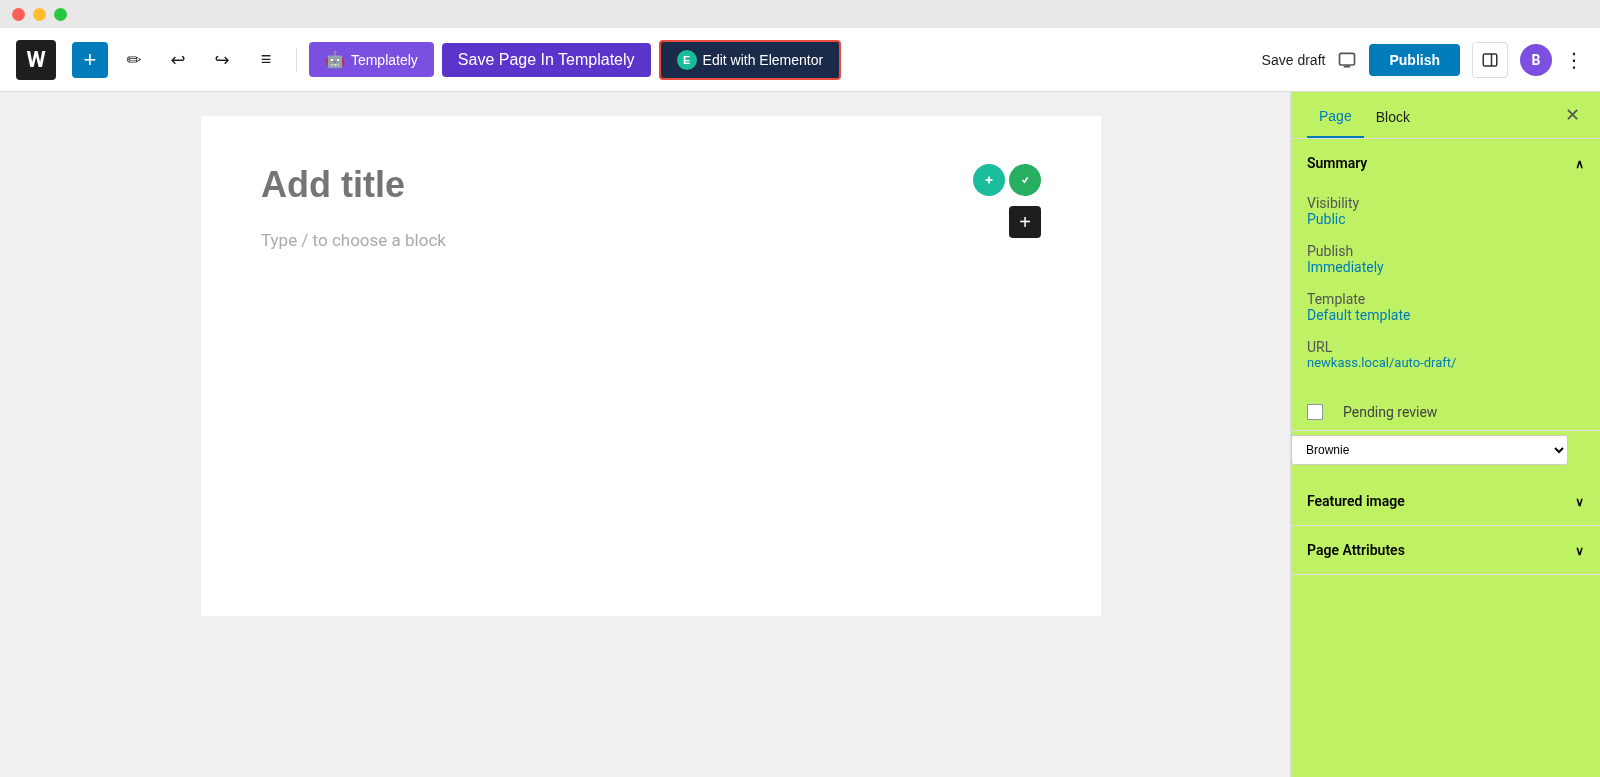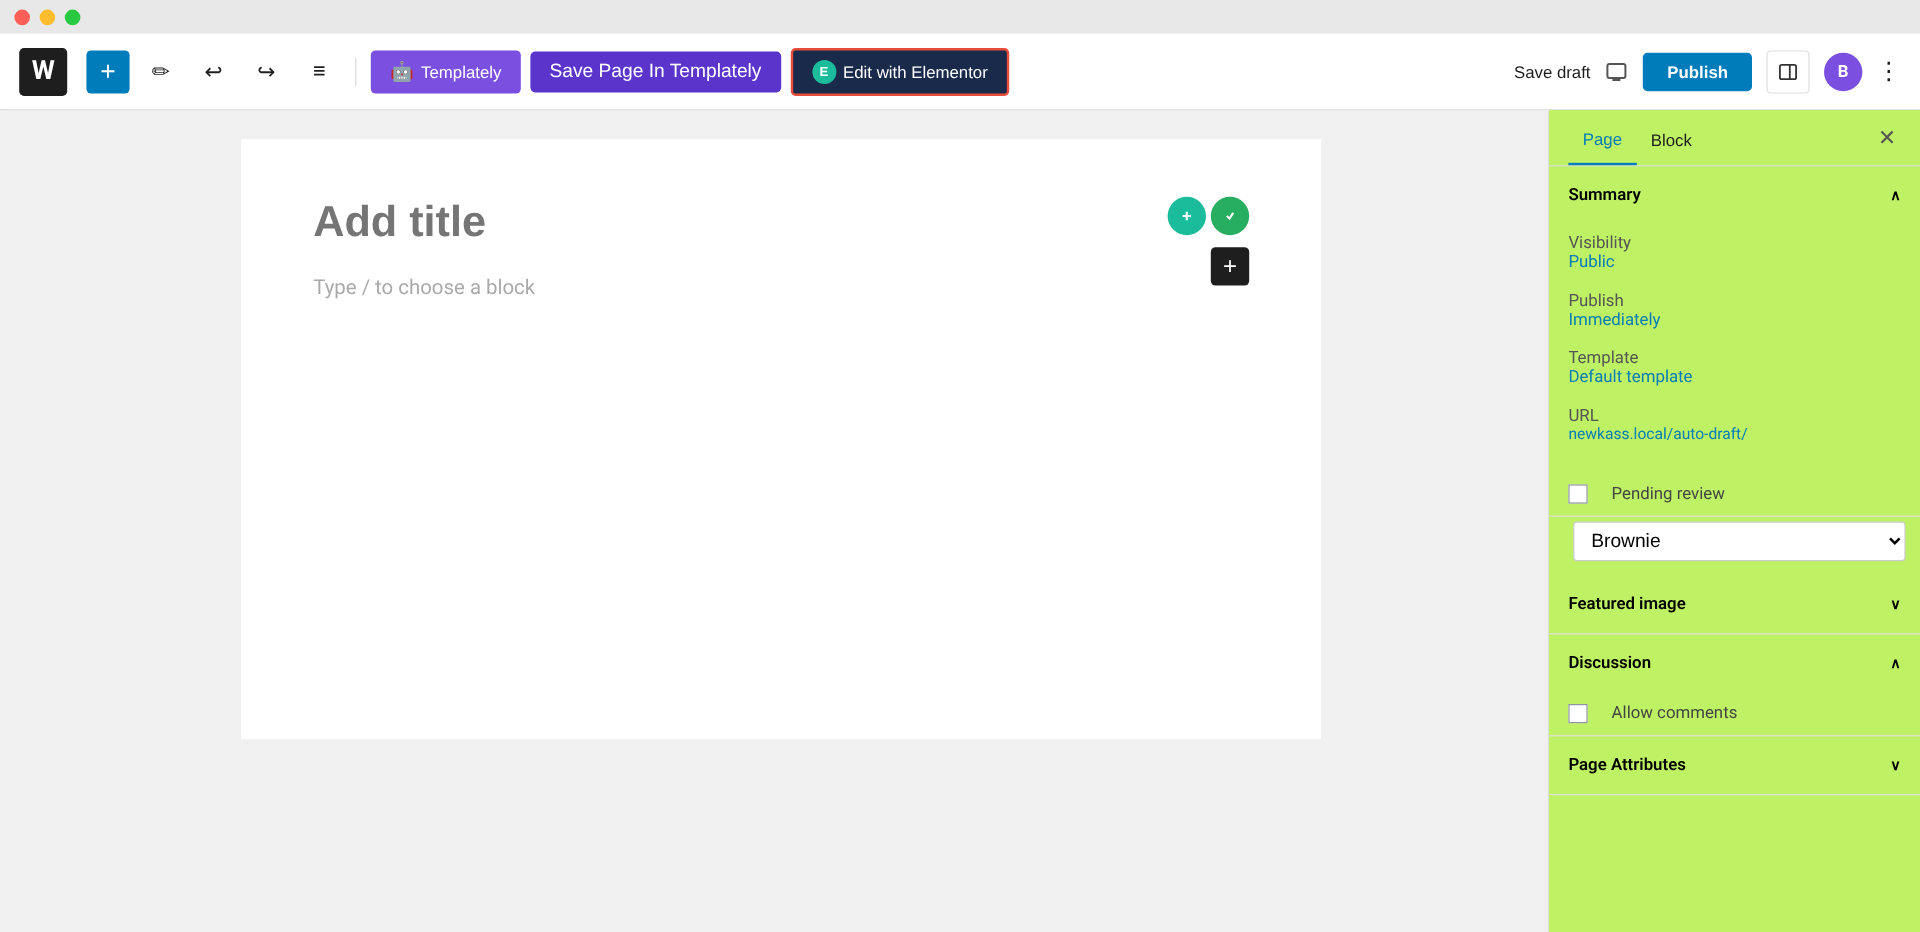--- a/index.html
+++ b/index.html
@@ -338,26 +338,26 @@
     .author-label {
       font-size: 11px;
       font-weight: 700;
       letter-spacing: 0.06em;
       text-transform: uppercase;
       color: #555;
       padding: 12px 16px 4px;
     }
     
     .author-select {
-      margin: 4px 20px 12px;
+      margin: 4px 0 12px;
       width: calc(100% - 32px);
       padding: 6px 10px;
       border: 1px solid #ccc;
       border-radius: 3px;
-      font-size: 16px;
+      font-size: 12px;
       background: #fff;
       cursor: pointer;
       appearance: auto;
     }
 
     
     .chevron-up::before { content: "∧"; font-size: 12px; }
     .chevron-down::before { content: "∨"; font-size: 12px; }
 
     
@@ -543,30 +543,20 @@
         </select>
       </div>
 
       <div class="sidebar-section">
         <div class="sidebar-section-header">
           <span>Featured image</span>
           <span class="chevron-down"></span>
         </div>
       </div>
 
-      <div class="sidebar-section">
-        <div class="sidebar-section-header">
-          <span>Discussion</span>
-          <span class="chevron-up"></span>
-        </div>
-        <div class="checkbox-row">
-          <div class="custom-checkbox"></div>
-          <span>Allow comments</span>
-        </div>
-      </div>
 
       <div class="sidebar-section">
         <div class="sidebar-section-header">
           <span>Page Attributes</span>
           <span class="chevron-down"></span>
         </div>
       </div>
 
     </div>
 

